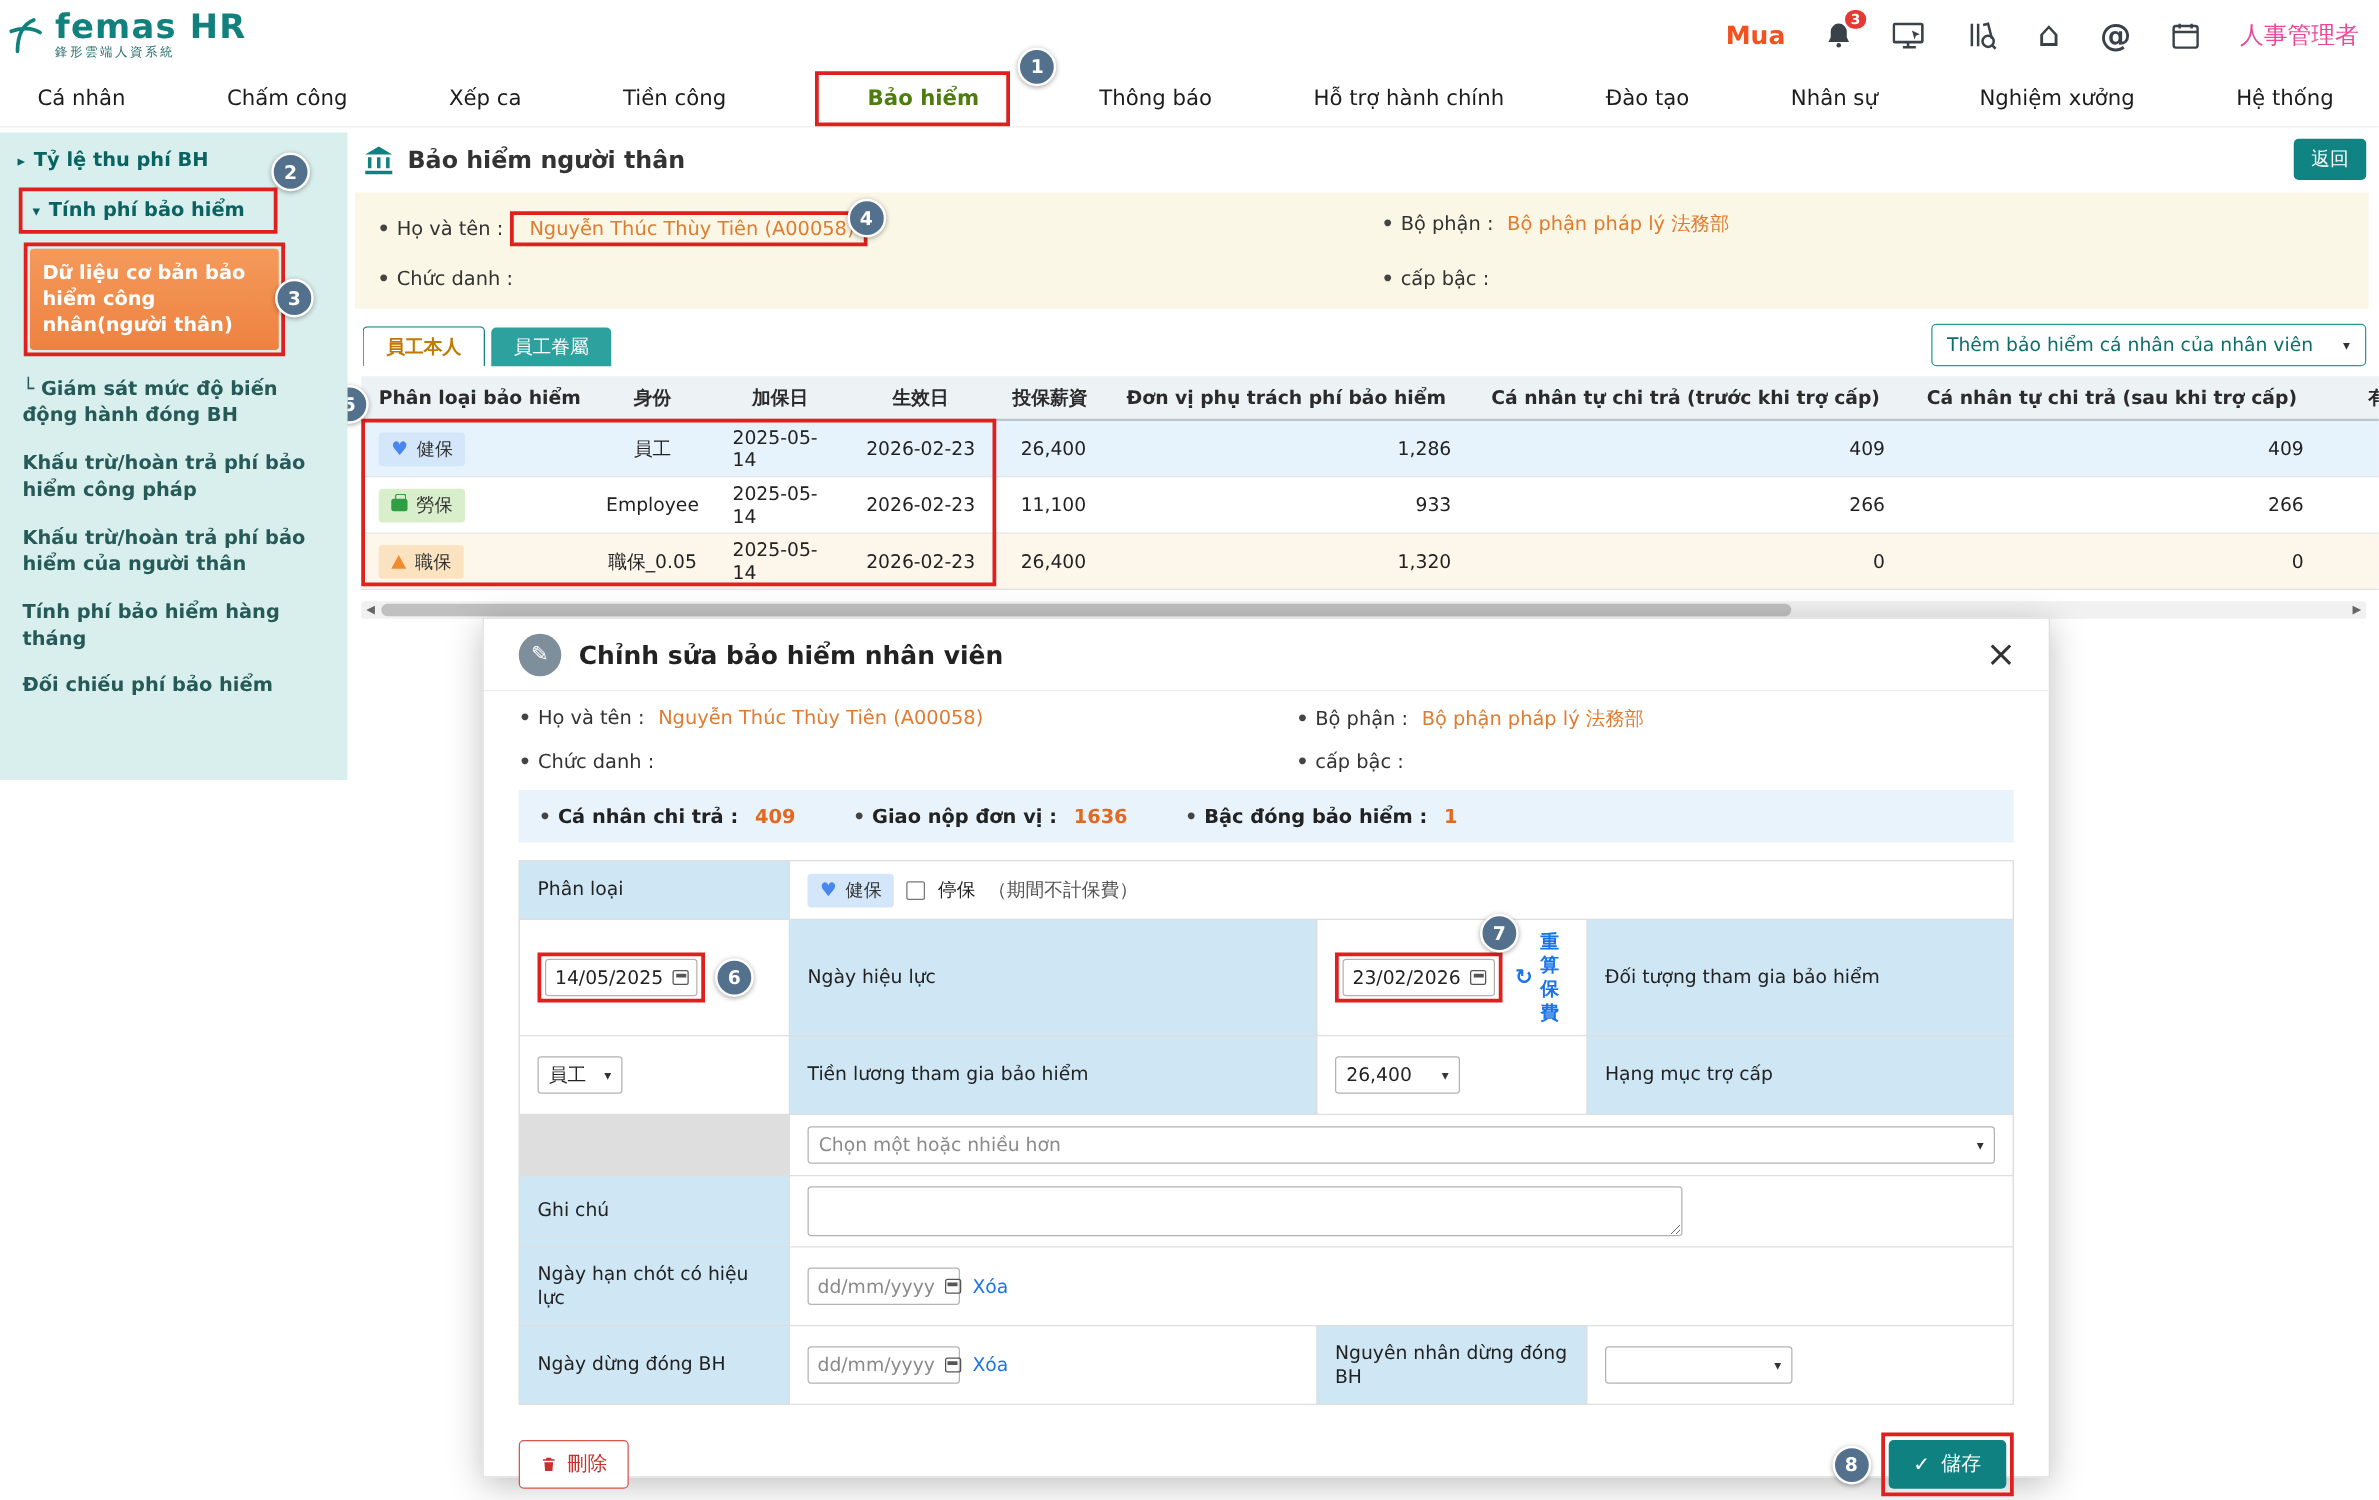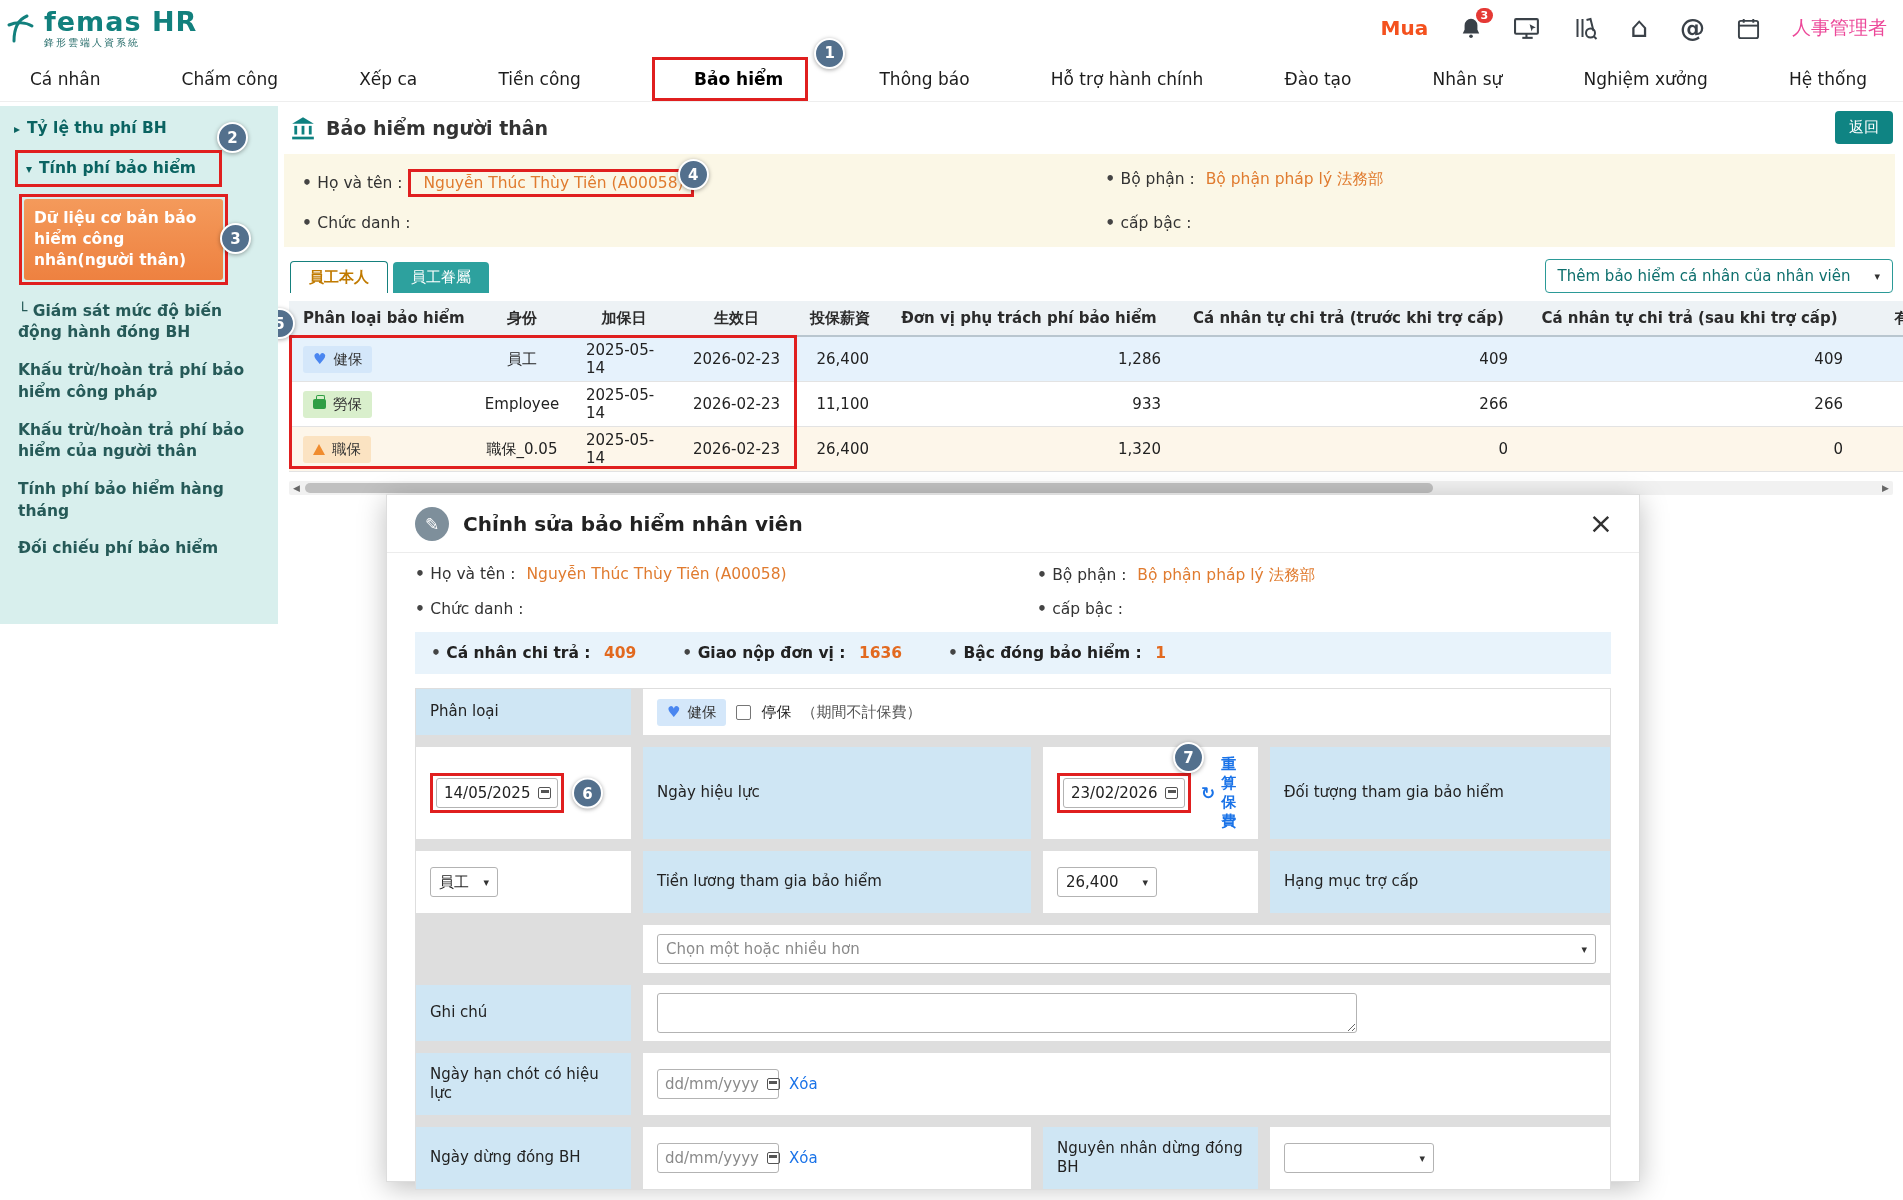--- a/index.html
+++ b/index.html
@@ -23,21 +23,21 @@
     font-size:11px; font-weight:bold; border-radius:9px; padding:1px 5px; }
   .at-icon { font-size:25px; font-weight:bold; color:#3a4148; }
   .home-icon { font-size:28px; color:#3a4148; line-height:22px; }
   .role { font-size:19px; color:#ec4899; white-space:nowrap; }
 
   
   .navbar { position:absolute; top:56px; left:0; width:100%; height:46px;
     display:flex; align-items:center; justify-content:space-between; padding:0 36px 0 30px;
     border-bottom:1px solid #eee; }
   .nav-item { font-size:17px; color:#1c1c1c; white-space:nowrap; cursor:pointer; }
-  .nav-item.active { color:#000000; font-weight:bold;margin-left:17px; }
+  .nav-item.active { color:#4d7c0f; font-weight:bold;margin-left:17px; }
   .nav-redbox { position:relative; border:3px solid #e01f1f; padding:9px 22px; margin:-6px -10px; }
 
   
   .ann { position:absolute; width:31px; height:31px; border-radius:50%;
     background:#53708d; border:2.5px solid #fff; color:#fff; font-size:15px; font-weight:bold;
     display:flex; align-items:center; justify-content:center;
     box-shadow:0 1px 4px rgba(0,0,0,.35); z-index:60; }
   .ann-1 { top:-22px; right:-40px; }
   .ann-2 { top:16px; right:30px; }
   .ann-3 { right:-26px; top:26px; }
@@ -123,21 +123,21 @@
     display:flex; align-items:center; justify-content:center; font-size:17px; }
   .modal-title { font-size:20px; font-weight:bold; color:#222; }
   .modal-close { position:absolute; right:26px; top:11px; font-size:29px; color:#333; cursor:pointer; }
   .modal-info { padding:12px 28px 4px; display:grid; grid-template-columns:52% 48%; row-gap:14px; font-size:15.5px; }
   .msummary { margin:10px 28px 0; background:#e8f3fb; height:42px; display:flex; align-items:center;
     gap:46px; padding:0 16px; font-size:15.5px; font-weight:bold; }
   .msummary .info-item::before { content:"• "; }
   .msummary .mval { color:#e2691f; margin-left:8px; }
 
   .form-grid { margin:14px 28px 0; display:grid; grid-template-columns:215px 1fr 215px 340px;
-    background:#dedede; gap:12px; border:1px solid #dedede; font-size:15px; }
+    background:#dedede; gap:1px; border:1px solid #dedede; font-size:15px; }
   .fcell { background:#fff; padding:8px 14px; display:flex; align-items:center; gap:10px; }
   .flabel { background:#cfe6f4; color:#222; line-height:1.3; }
   .span3 { grid-column:2 / 5; }
   .h46{min-height:46px}.h62{min-height:62px}.h48{min-height:48px}.h52{min-height:52px}
 
   .inputbox { display:inline-flex; align-items:center; justify-content:space-between; gap:8px;
     width:122px; height:30px; border:1px solid #b3b3b3; border-radius:3px; background:#fff;
     padding:0 7px; font-size:15px; color:#222; cursor:text; }
   .placeholder { color:#8a8a8a; }
   .cal-icon { width:13px; height:12px; border:1.5px solid #555; border-radius:2px; position:relative; flex:none; cursor:pointer; }

